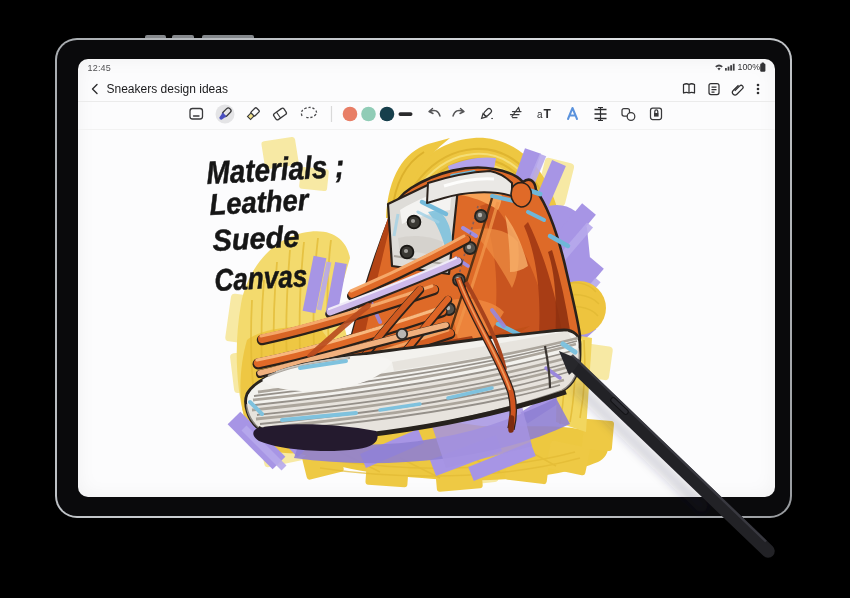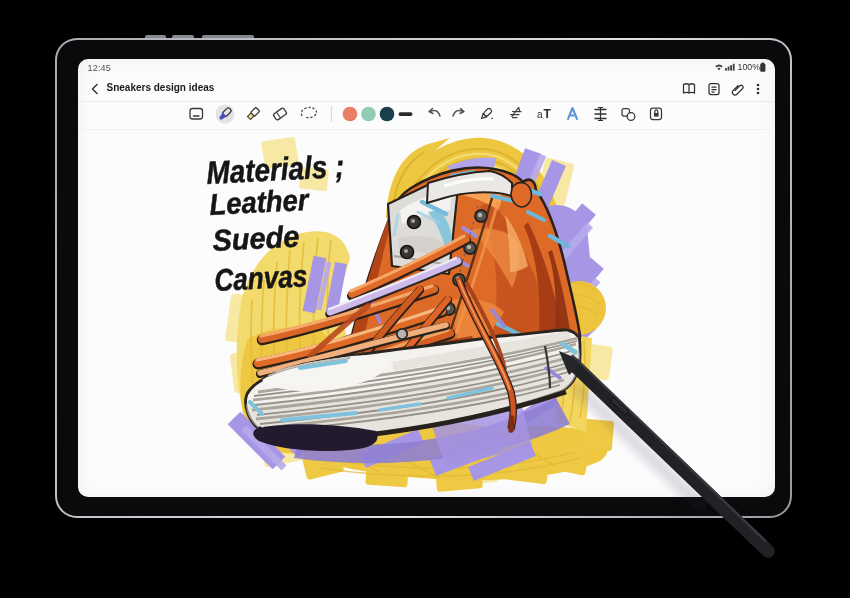--- a/index.html
+++ b/index.html
@@ -4,21 +4,21 @@
 body{width:850px;height:598px;overflow:hidden;font-family:"Liberation Sans",sans-serif;}
 .abs{position:absolute;}
 #stage{position:relative;width:850px;height:419px;background:#000;}
 #tablet{left:55px;top:37.5px;width:737px;height:480px;border-radius:22px;
  background:linear-gradient(115deg,#a8acb0 0%,#c9cdd1 35%,#dfe2e5 60%,#979a9e 100%);}
 #bezel{left:2px;top:2px;right:2px;bottom:2px;border-radius:20px;background:#0a0a0c;}
 #screen{left:22.5px;top:21.5px;width:697px;height:438px;border-radius:10px;background:#fcfcfd;overflow:hidden;
  box-shadow:inset 0 0 20px rgba(0,0,0,.05);}
 .btn{background:#86898d;border-radius:2px;}
 #clock{left:10px;top:3.5px;font-size:9px;color:#515153;letter-spacing:.2px;}
-#title{left:29px;top:23px;font-size:10px;font-weight:bold;color:#1a1a1c;letter-spacing:0px;}
+#title{left:29px;top:23px;font-size:12px;font-weight:normal;color:#1a1a1c;letter-spacing:0px;}
 .sep{left:0;width:697px;height:1px;background:#ebebeb;}
 </style></head>
 <body>
 <div id="stage">
 
  <div class="abs btn" style="left:145px;top:34.5px;width:21px;height:6px"></div>
  <div class="abs btn" style="left:172px;top:34.5px;width:22px;height:6px"></div>
  <div class="abs btn" style="left:202px;top:34.5px;width:52px;height:6px;background:#84888c"></div>
 
  <div id="tablet" class="abs">

